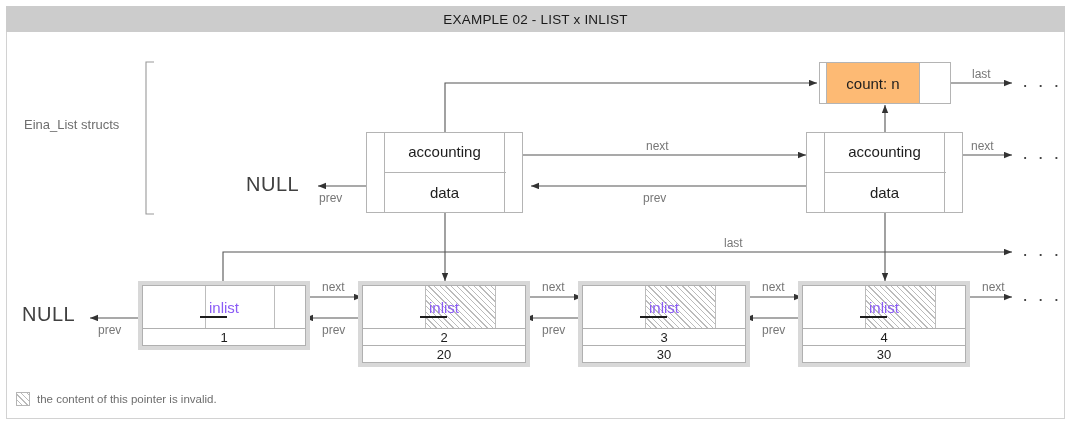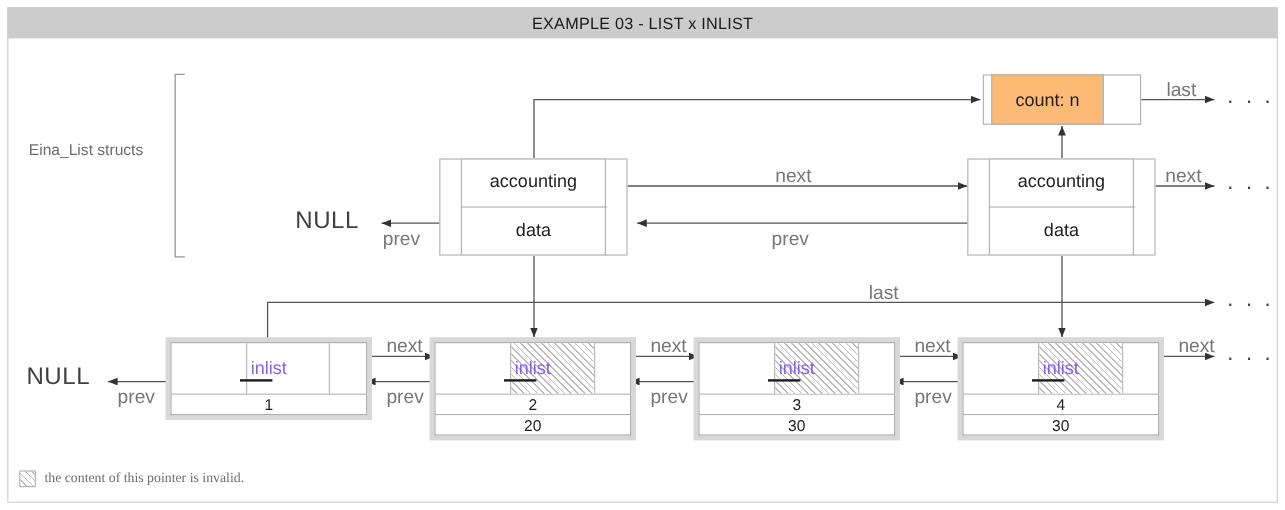--- a/index.html
+++ b/index.html
@@ -12,21 +12,21 @@
   .title-bar{position:absolute;left:6px;top:6px;width:1059px;height:26px;
              background:#cccccc;box-sizing:border-box;
              display:flex;align-items:center;justify-content:center;}
   .title-bar span{font-size:13.5px;color:#1a1a1a;letter-spacing:.2px;}
 
   
   svg.lines{position:absolute;left:0;top:0;width:1071px;height:425px;overflow:visible;}
 
   
   .lbl{position:absolute;white-space:nowrap;line-height:1;}
-  .lbl-sm{font-size:16px;color:#777777;}
+  .lbl-sm{font-size:12px;color:#777777;}
   .lbl-null{font-size:20px;color:#404040;letter-spacing:.5px;}
   .lbl-dots{font-size:19px;color:#444;letter-spacing:2px;}
   .lbl-bracket{font-size:13px;color:#6e6e6e;}
 
   
   .acc-box{position:absolute;box-sizing:border-box;border:1px solid #b4b4b4;background:#fff;}
   .acc-inner{position:absolute;box-sizing:border-box;border:1px solid #b4b4b4;background:#fff;}
   .acc-cell{position:absolute;box-sizing:border-box;display:flex;align-items:center;
             justify-content:center;font-size:15px;color:#1d1d1d;}
   .acc-divider{position:absolute;background:#b4b4b4;height:1px;}
@@ -46,31 +46,31 @@
   .hatch{position:absolute;top:0;bottom:0;
          background-image:repeating-linear-gradient(45deg,#ffffff 0 3px,#bbbbbb 3px 4px);
          border-left:1px solid #bdbdbd;border-right:1px solid #bdbdbd;}
   .node-label{position:relative;z-index:3;font-size:15px;color:#8b5cf6;}
   .underscore{position:absolute;z-index:3;height:2px;background:#1d1d1d;}
 
   
   .legend{position:absolute;display:flex;align-items:center;gap:7px;}
   .legend-swatch{width:14px;height:14px;box-sizing:border-box;border:1px solid #b5b5b5;
                  background-image:repeating-linear-gradient(45deg,#ffffff 0 3px,#bbbbbb 3px 4px);}
-  .legend-txt{font-size:11.5px;color:#6e6e6e;font-family:Liberation Serif, serif;}
+  .legend-txt{font-size:11.5px;color:#6e6e6e;}
 </style>
 </head>
 <body>
 
 <div id="root">
 
   <div class="outer-frame"></div>
 
   <div class="title-bar">
-    <span>EXAMPLE 03 - LIST x INLIST</span>
+    <span>EXAMPLE 02 - LIST x INLIST</span>
   </div>
 
   <svg class="lines" viewBox="0 0 1071 425">
     <defs>
       <marker id="ah" markerWidth="9" markerHeight="9" refX="8" refY="3.2" orient="auto" markerUnits="userSpaceOnUse">
         <path d="M0,0 L8,3.2 L0,6.4 z" fill="#333"></path>
       </marker>
     </defs>
     <g stroke="#555" stroke-width="1.1" fill="none">
 

